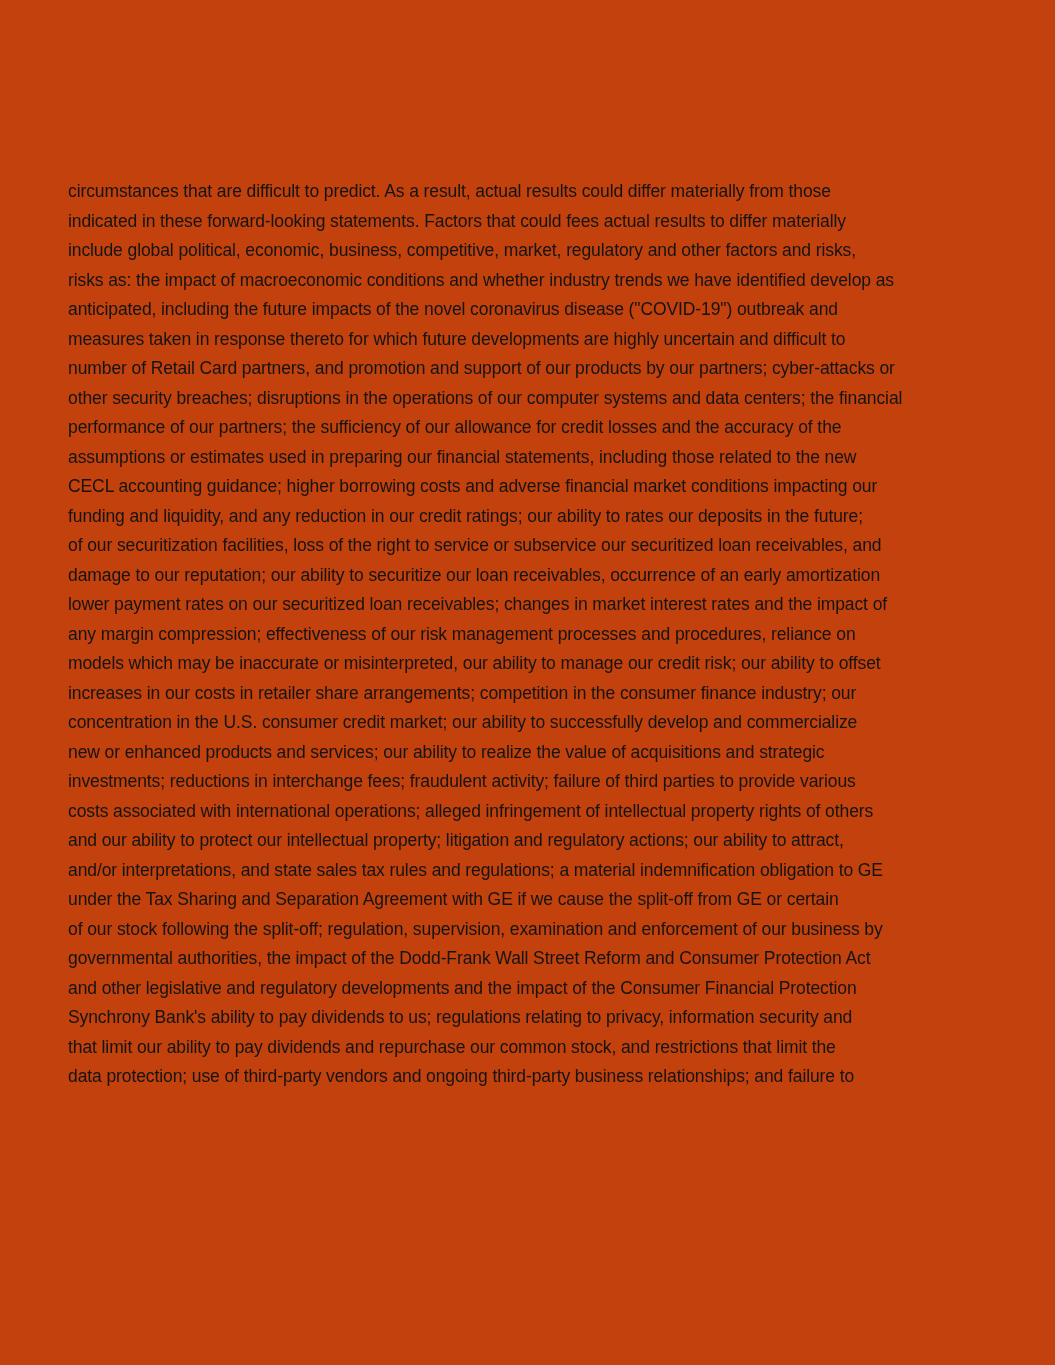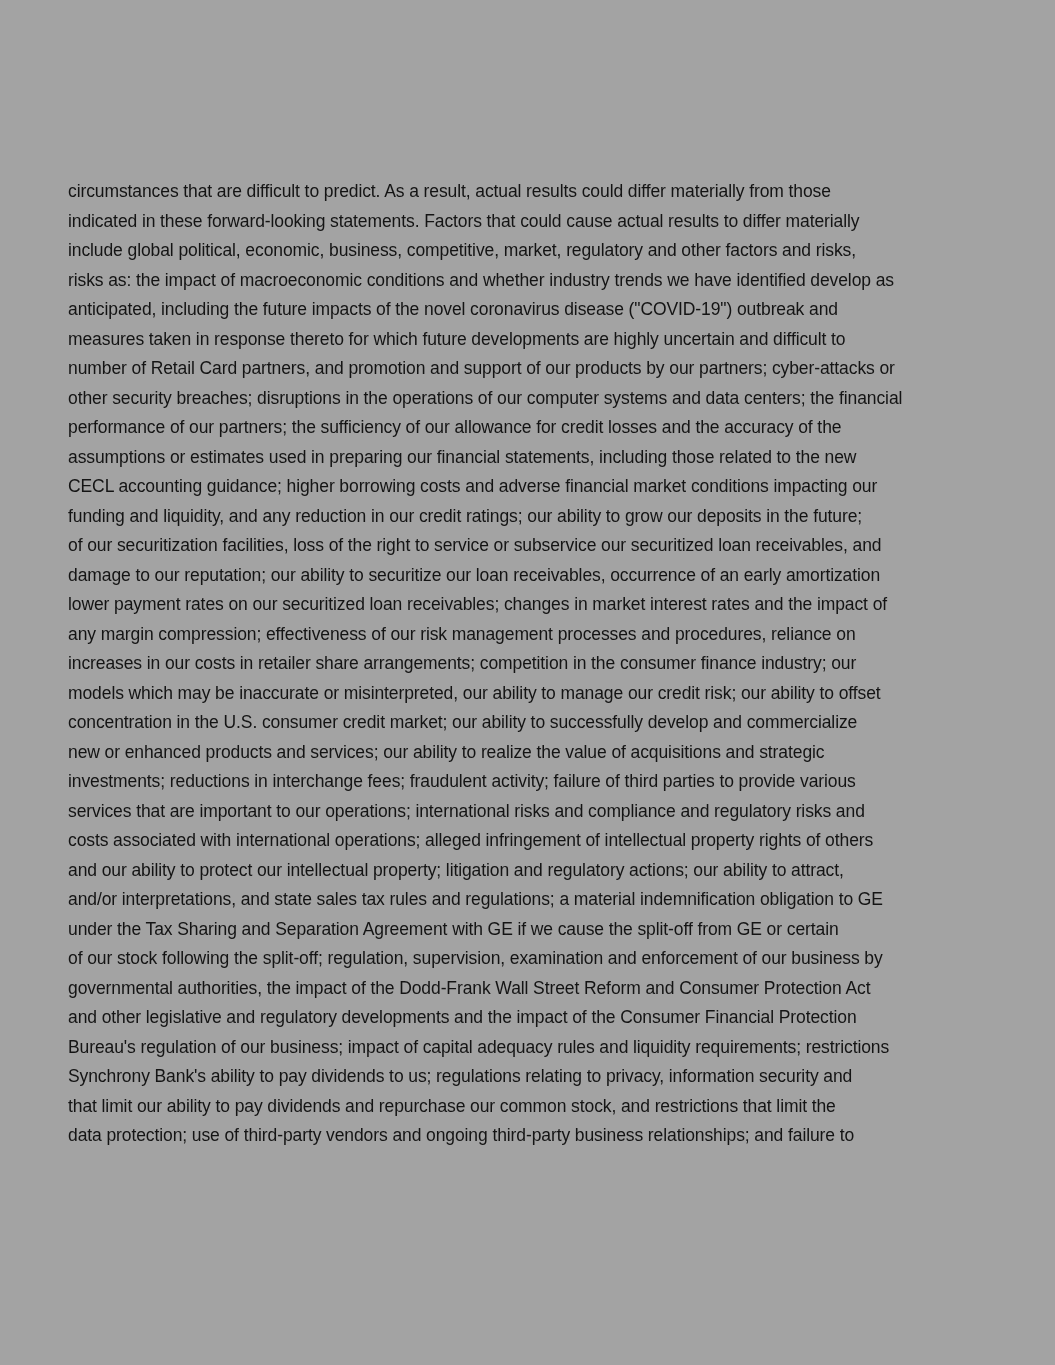--- a/index.html
+++ b/index.html
@@ -10,21 +10,21 @@
     width: 1055px;
     height: 1365px;
     background: #ffffff;
     overflow: hidden;
     font-family: "Liberation Sans", sans-serif;
   }
   .page {
     position: relative;
     width: 1055px;
     height: 1365px;
-    background: #a3a3a3;
+    background: #c2410c;
   }
   .text-block {
     position: absolute;
     left: 68px;
     top: 177px;
     width: 920px;
   }
   .text-line {
     font-size: 17.5px;
     line-height: 29.5px;
@@ -33,46 +33,44 @@
     white-space: nowrap;
     text-align: left;
   }
 </style>
 </head>
 <body>
 
 <div class="page">
   <div class="text-block" id="lines-container">
       <div class="text-line">circumstances that are difficult to predict. As a result, actual results could differ materially from those</div>
-      <div class="text-line">indicated in these forward-looking statements. Factors that could cause actual results to differ materially</div>
+      <div class="text-line">indicated in these forward-looking statements. Factors that could fees actual results to differ materially</div>
       <div class="text-line">include global political, economic, business, competitive, market, regulatory and other factors and risks,</div>
       <div class="text-line">risks as: the impact of macroeconomic conditions and whether industry trends we have identified develop as</div>
       <div class="text-line">anticipated, including the future impacts of the novel coronavirus disease ("COVID-19") outbreak and</div>
       <div class="text-line">measures taken in response thereto for which future developments are highly uncertain and difficult to</div>
       <div class="text-line">number of Retail Card partners, and promotion and support of our products by our partners; cyber-attacks or</div>
       <div class="text-line">other security breaches; disruptions in the operations of our computer systems and data centers; the financial</div>
       <div class="text-line">performance of our partners; the sufficiency of our allowance for credit losses and the accuracy of the</div>
       <div class="text-line">assumptions or estimates used in preparing our financial statements, including those related to the new</div>
       <div class="text-line">CECL accounting guidance; higher borrowing costs and adverse financial market conditions impacting our</div>
-      <div class="text-line">funding and liquidity, and any reduction in our credit ratings; our ability to grow our deposits in the future;</div>
+      <div class="text-line">funding and liquidity, and any reduction in our credit ratings; our ability to rates our deposits in the future;</div>
       <div class="text-line">of our securitization facilities, loss of the right to service or subservice our securitized loan receivables, and</div>
       <div class="text-line">damage to our reputation; our ability to securitize our loan receivables, occurrence of an early amortization</div>
       <div class="text-line">lower payment rates on our securitized loan receivables; changes in market interest rates and the impact of</div>
       <div class="text-line">any margin compression; effectiveness of our risk management processes and procedures, reliance on</div>
+      <div class="text-line">models which may be inaccurate or misinterpreted, our ability to manage our credit risk; our ability to offset</div>
       <div class="text-line">increases in our costs in retailer share arrangements; competition in the consumer finance industry; our</div>
-      <div class="text-line">models which may be inaccurate or misinterpreted, our ability to manage our credit risk; our ability to offset</div>
       <div class="text-line">concentration in the U.S. consumer credit market; our ability to successfully develop and commercialize</div>
       <div class="text-line">new or enhanced products and services; our ability to realize the value of acquisitions and strategic</div>
       <div class="text-line">investments; reductions in interchange fees; fraudulent activity; failure of third parties to provide various</div>
-      <div class="text-line">services that are important to our operations; international risks and compliance and regulatory risks and</div>
       <div class="text-line">costs associated with international operations; alleged infringement of intellectual property rights of others</div>
       <div class="text-line">and our ability to protect our intellectual property; litigation and regulatory actions; our ability to attract,</div>
       <div class="text-line">and/or interpretations, and state sales tax rules and regulations; a material indemnification obligation to GE</div>
       <div class="text-line">under the Tax Sharing and Separation Agreement with GE if we cause the split-off from GE or certain</div>
       <div class="text-line">of our stock following the split-off; regulation, supervision, examination and enforcement of our business by</div>
       <div class="text-line">governmental authorities, the impact of the Dodd-Frank Wall Street Reform and Consumer Protection Act</div>
       <div class="text-line">and other legislative and regulatory developments and the impact of the Consumer Financial Protection</div>
-      <div class="text-line">Bureau's regulation of our business; impact of capital adequacy rules and liquidity requirements; restrictions</div>
       <div class="text-line">Synchrony Bank's ability to pay dividends to us; regulations relating to privacy, information security and</div>
       <div class="text-line">that limit our ability to pay dividends and repurchase our common stock, and restrictions that limit the</div>
       <div class="text-line">data protection; use of third-party vendors and ongoing third-party business relationships; and failure to</div>
     </div>
 </div>
 
 </body></html>

